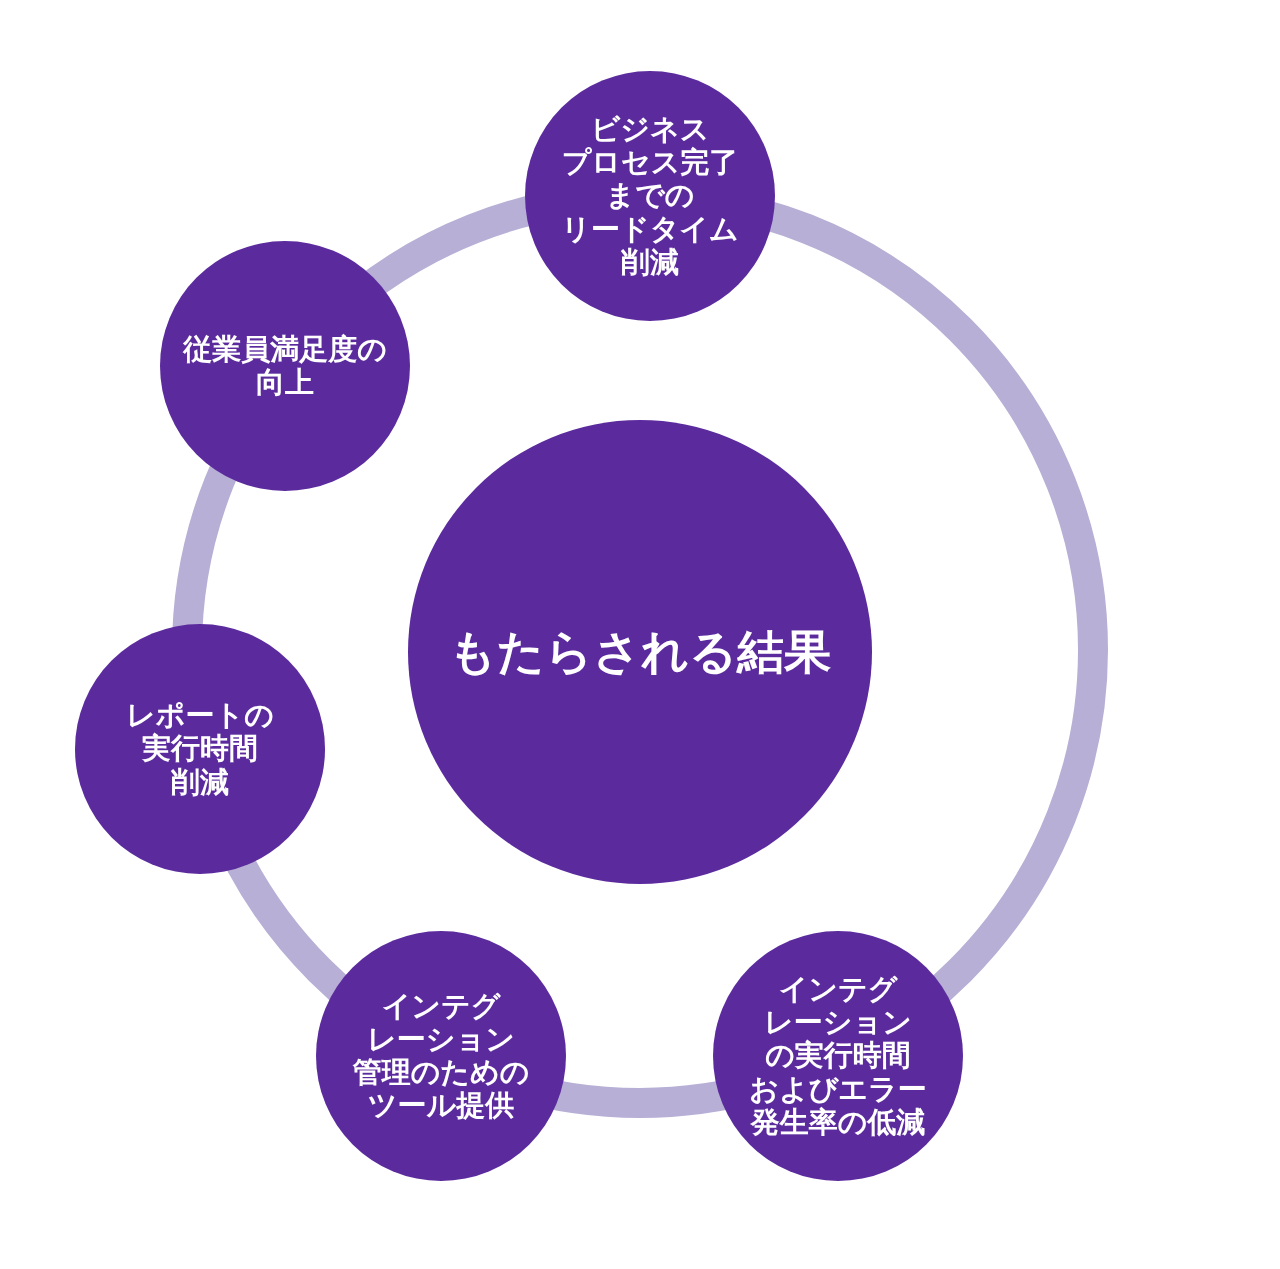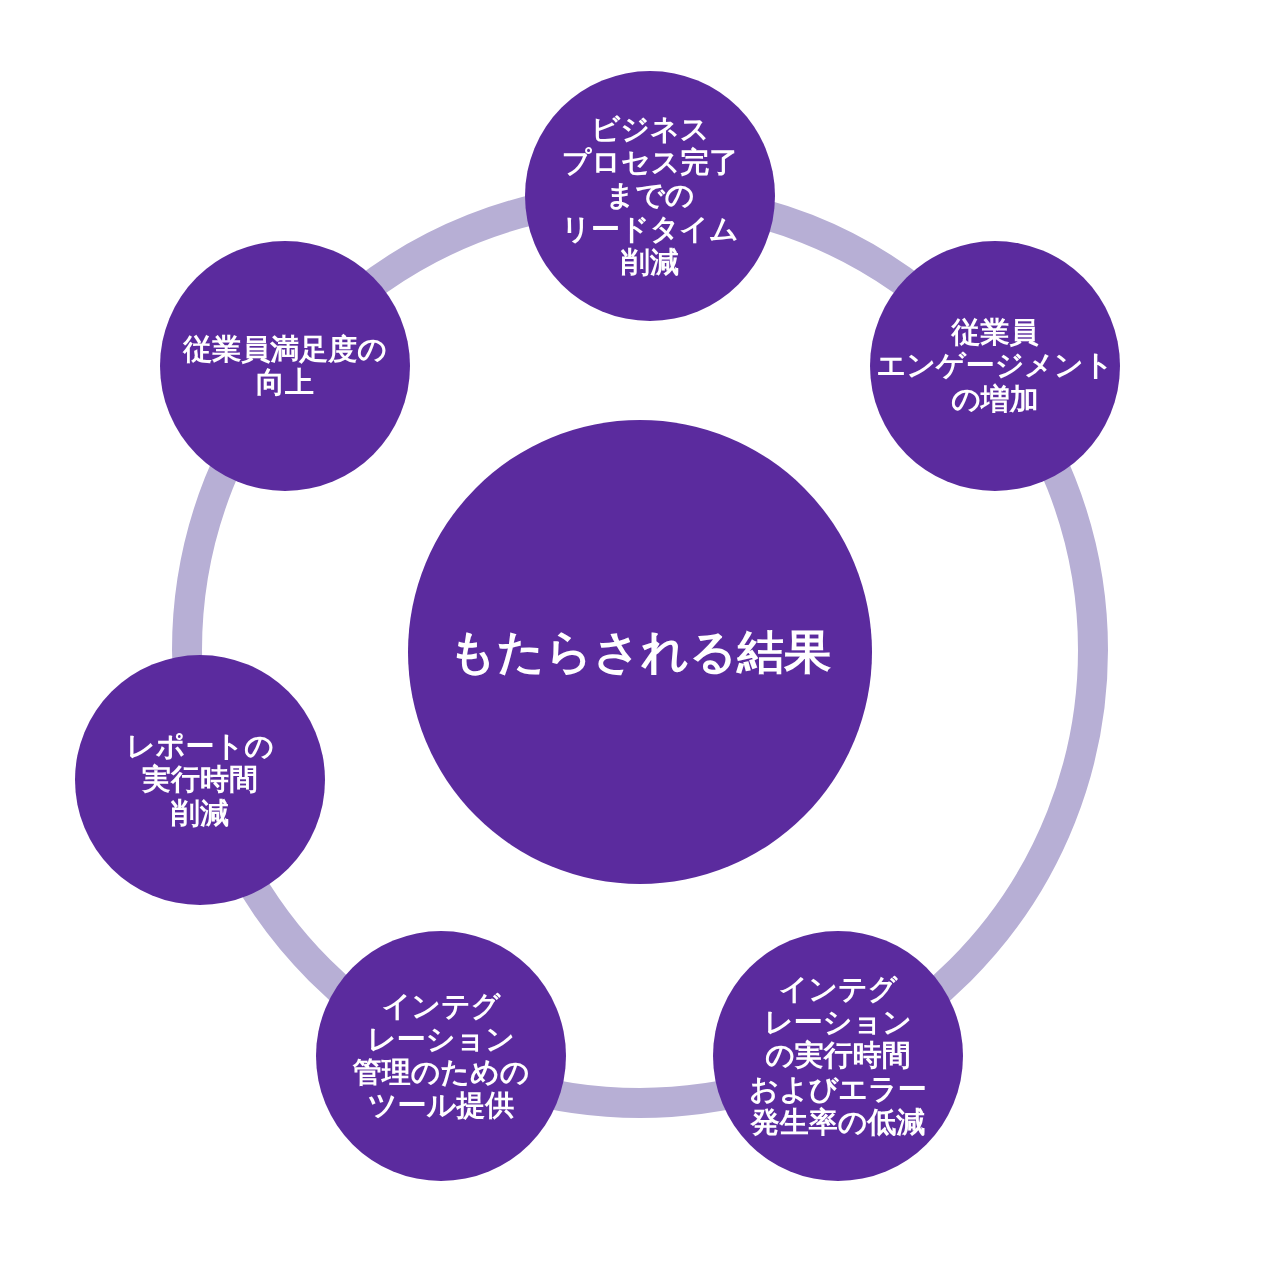--- a/index.html
+++ b/index.html
@@ -57,45 +57,40 @@
   .hub .label {
     font-size: 47px;
     line-height: 1.1;
   }
   
   .sat-0 { left: 525px; top:  71px; }   
   .sat-1 { left: 870px; top: 241px; }   
   .sat-2 { left: 957px; top: 623px; }   
   .sat-3 { left: 713px; top: 931px; }   
   .sat-4 { left: 316px; top: 931px; }   
-  .sat-5 { left:  75px; top: 655px; }   
+  .sat-5 { left:  75px; top: 624px; }   
   .sat-6 { left: 160px; top: 241px; }   
 </style>
 </head>
 <body>
 
 <div class="diagram">
 
   <svg class="ring-svg" width="1280" height="1269" viewBox="0 0 1280 1269" aria-hidden="true">
     <circle cx="640" cy="650" r="453"></circle>
   </svg>
 
   <div class="circle satellite sat-0">
     <span class="label">ビジネス
 プロセス完了
 までの
 リードタイム
 削減</span>
   </div>
 
-  <div class="circle satellite sat-1">
-    <span class="label">従業員
-エンゲージメント
-の増加</span>
-  </div>
 
 
   <div class="circle satellite sat-3">
     <span class="label">インテグ
 レーション
 の実行時間
 およびエラー
 発生率の低減</span>
   </div>
 

